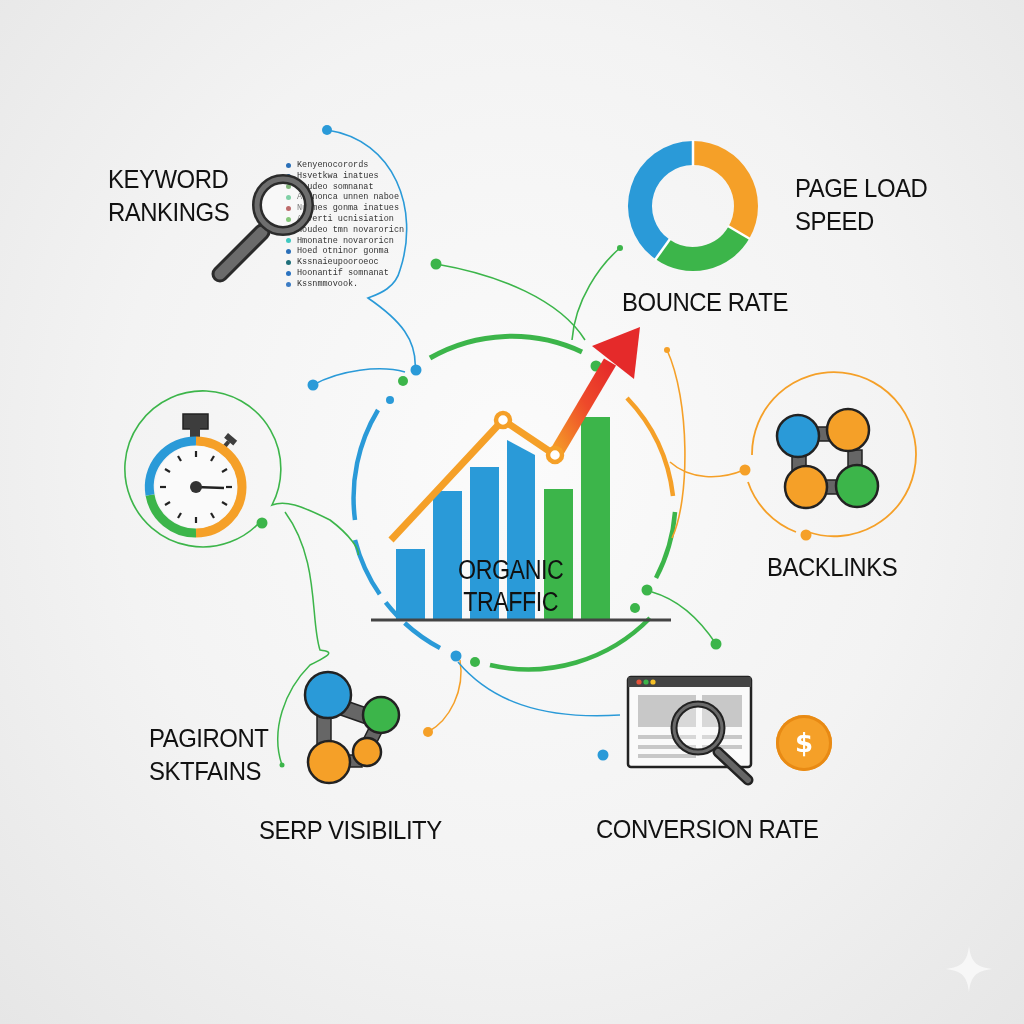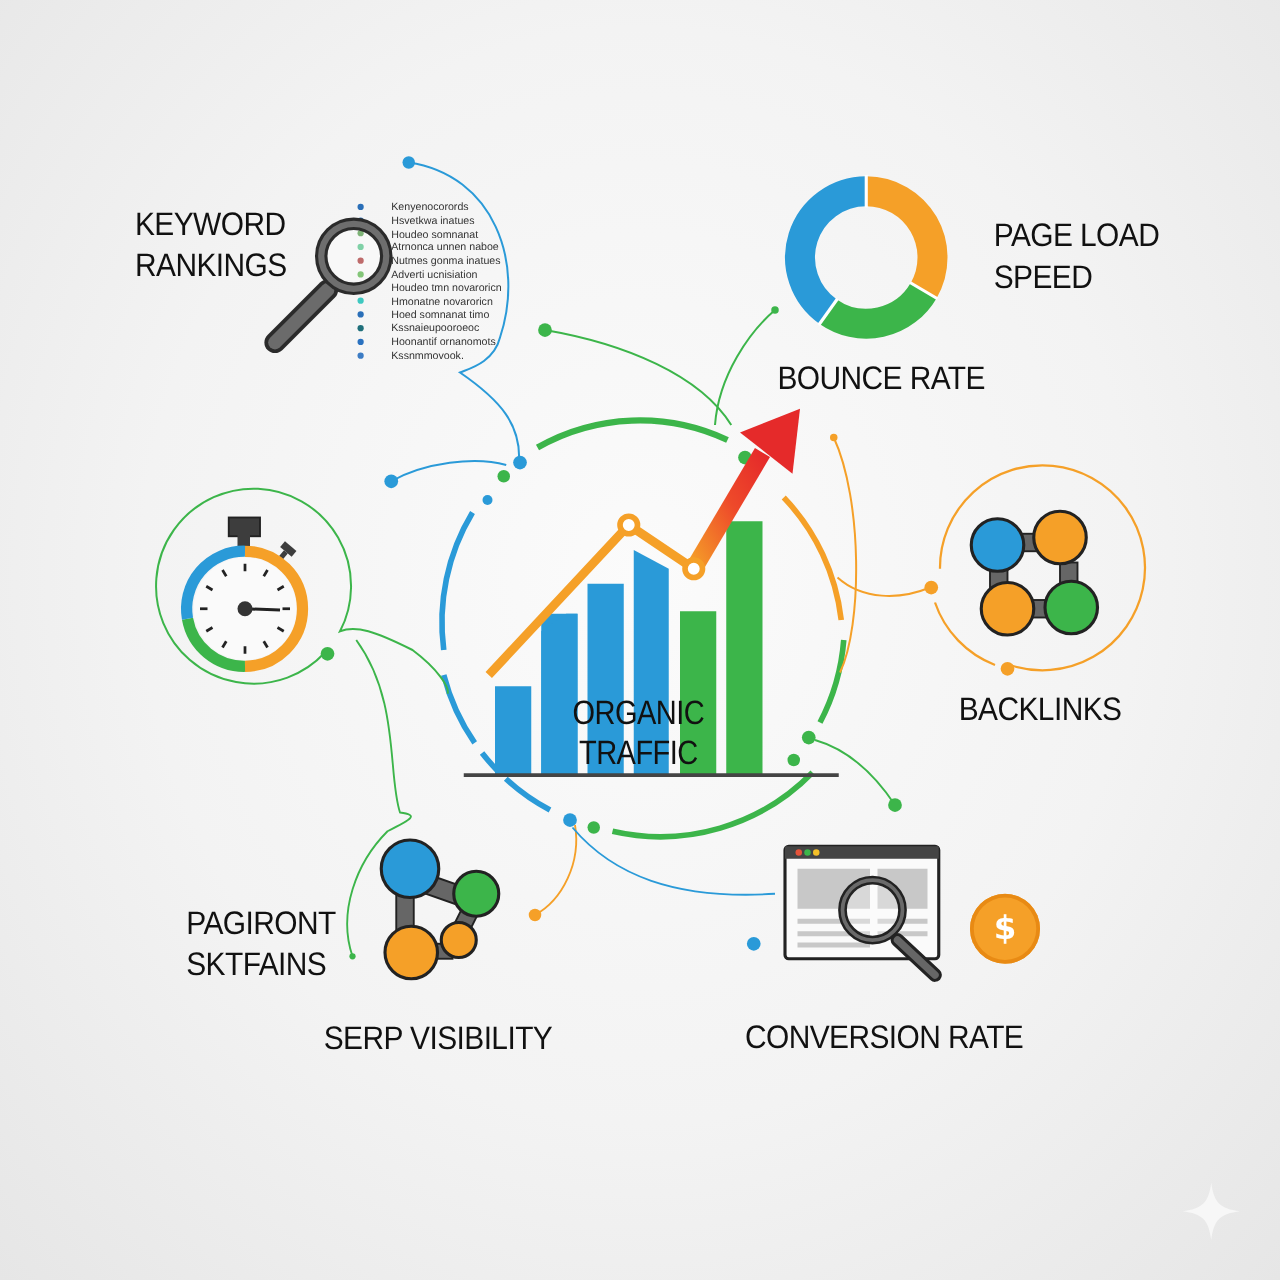--- a/index.html
+++ b/index.html
@@ -19,21 +19,21 @@
       transform: scaleX(0.92);
       transform-origin: left top;
       white-space: nowrap;
     }
     .label span { display: block; }
     svg.layer { position: absolute; left: 0; top: 0; }
     .kw-list {
       position: absolute; left: 286px; top: 160px;
       font-family: "Liberation Sans", sans-serif; font-size: 8.5px; line-height: 10.8px; color: #333;
     }
-    .kw-list .row { display: flex; align-items: center; gap: 22px; white-space: nowrap; }
+    .kw-list .row { display: flex; align-items: center; gap: 6px; white-space: nowrap; font-family: Liberation Mono, monospace; }
     .kw-list .dot { width: 5px; height: 5px; border-radius: 50%; display: inline-block; }
     .center-title {
       position: absolute; left: 458px; top: 554px;
       font-size: 27px; line-height: 32px; color: #111; text-align: center;
       transform: scaleX(0.86); transform-origin: left top; letter-spacing: -0.5px;
     }
     .sparkle { position: absolute; left: 944px; top: 944px; }
   </style>
 </head>
 <body>
@@ -122,29 +122,29 @@
   <div class="row">
       <i class="dot" style="background:#2db88a"></i>
       <span>Houdeo tmn novaroricn</span>
     </div>
   <div class="row">
       <i class="dot" style="background:#3ec8c0"></i>
       <span>Hmonatne novaroricn</span>
     </div>
   <div class="row">
       <i class="dot" style="background:#2a6fb8"></i>
-      <span>Hoed somnanat timo</span>
+      <span>Hoed otninor gonma</span>
     </div>
   <div class="row">
       <i class="dot" style="background:#1f6f7a"></i>
       <span>Kssnaieupooroeoc</span>
     </div>
   <div class="row">
       <i class="dot" style="background:#2a72c0"></i>
-      <span>Hoonantif ornanomots</span>
+      <span>Hoonantif somnanat</span>
     </div>
   <div class="row">
       <i class="dot" style="background:#3c7cc4"></i>
       <span>Kssnmmovook.</span>
     </div>
 </div>
 
 <svg class="layer" width="1024" height="1024" viewBox="0 0 1024 1024" style="pointer-events:none">
   <line x1="262" y1="232" x2="220" y2="274" stroke="#2b2b2b" stroke-width="17" stroke-linecap="round"></line>
   <line x1="262" y1="232" x2="220" y2="274" stroke="#6b6b6b" stroke-width="11" stroke-linecap="round"></line>

